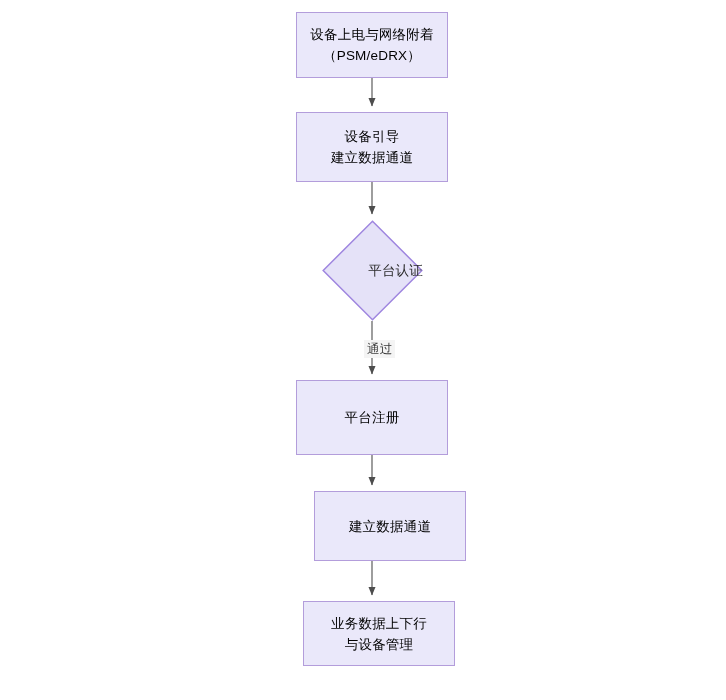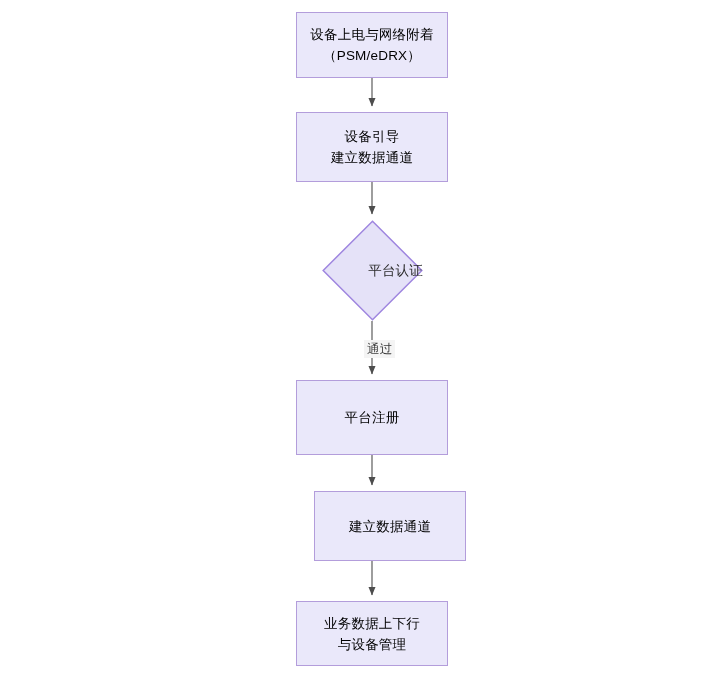--- a/index.html
+++ b/index.html
@@ -118,18 +118,18 @@
   <div class="edge-label" style="left:364px; top:340px;">通过</div>
 
   <div class="node" style="left:296px; top:380px; width:152px; height:75px;">
     <span class="line">平台注册</span>
   </div>
 
   <div class="node" style="left:314px; top:491px; width:152px; height:70px;">
     <span class="line">建立数据通道</span>
   </div>
 
-  <div class="node" style="left:296px; top:601px; width:152px; height:65px;">
+  <div class="node" style="left:303px; top:601px; width:152px; height:65px;">
     <span class="line">业务数据上下行</span>
     <span class="line">与设备管理</span>
   </div>
 
 </div>
 
 </body></html>

